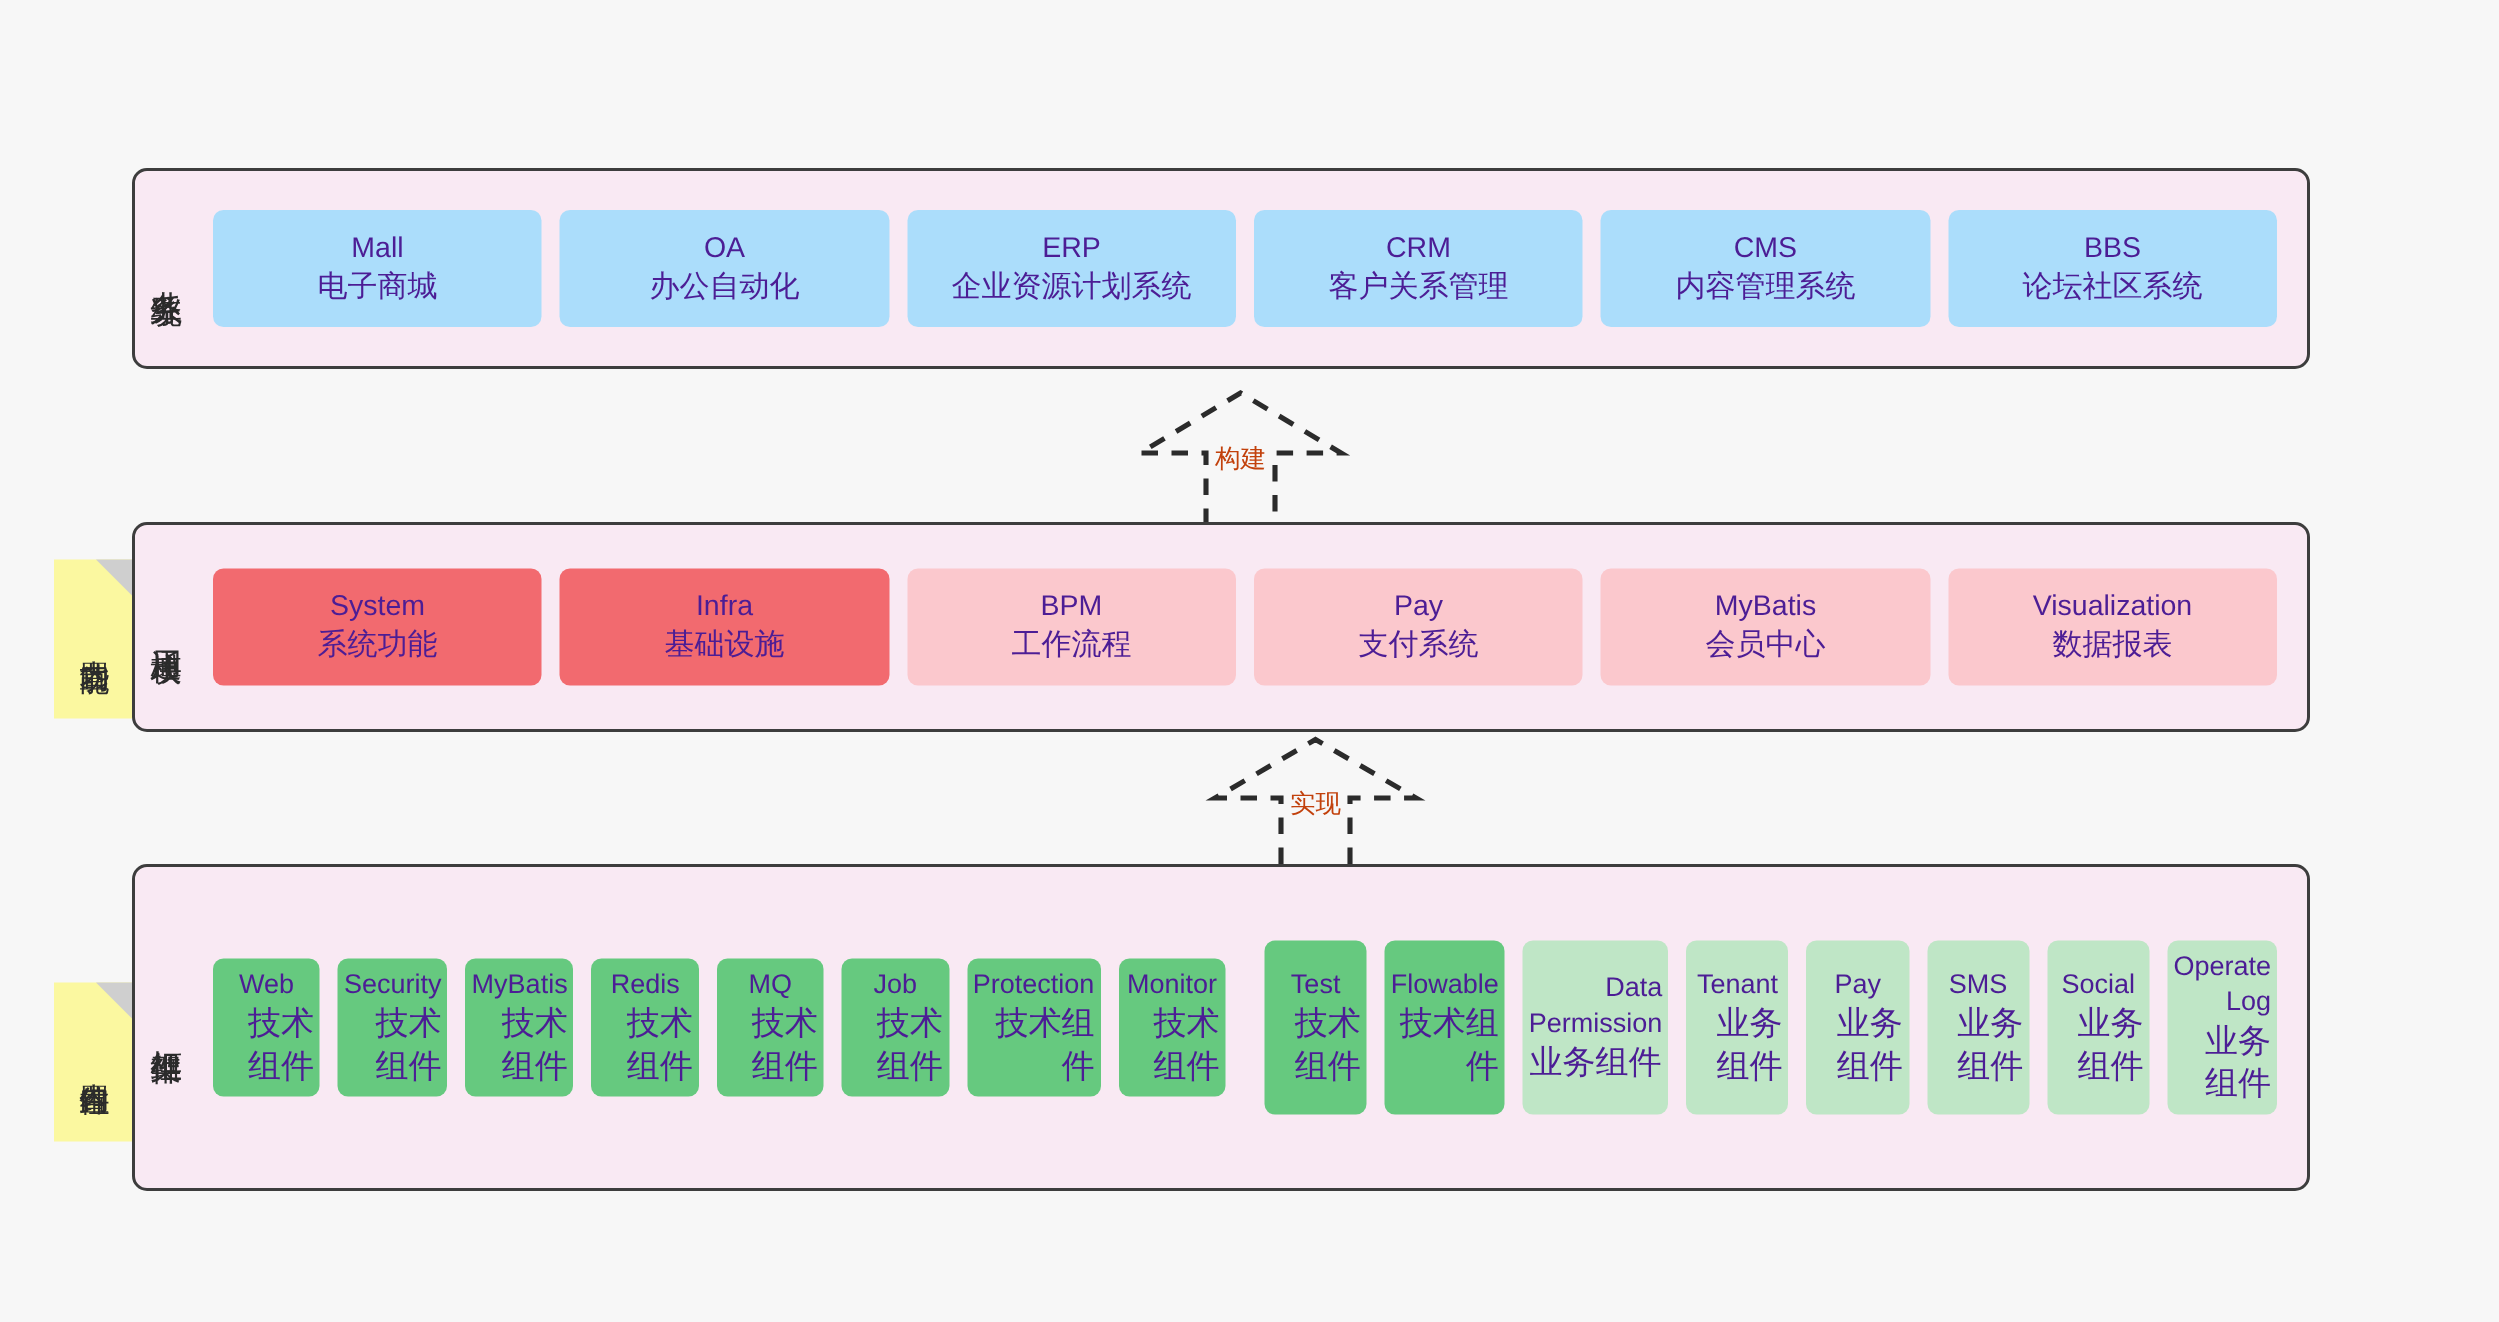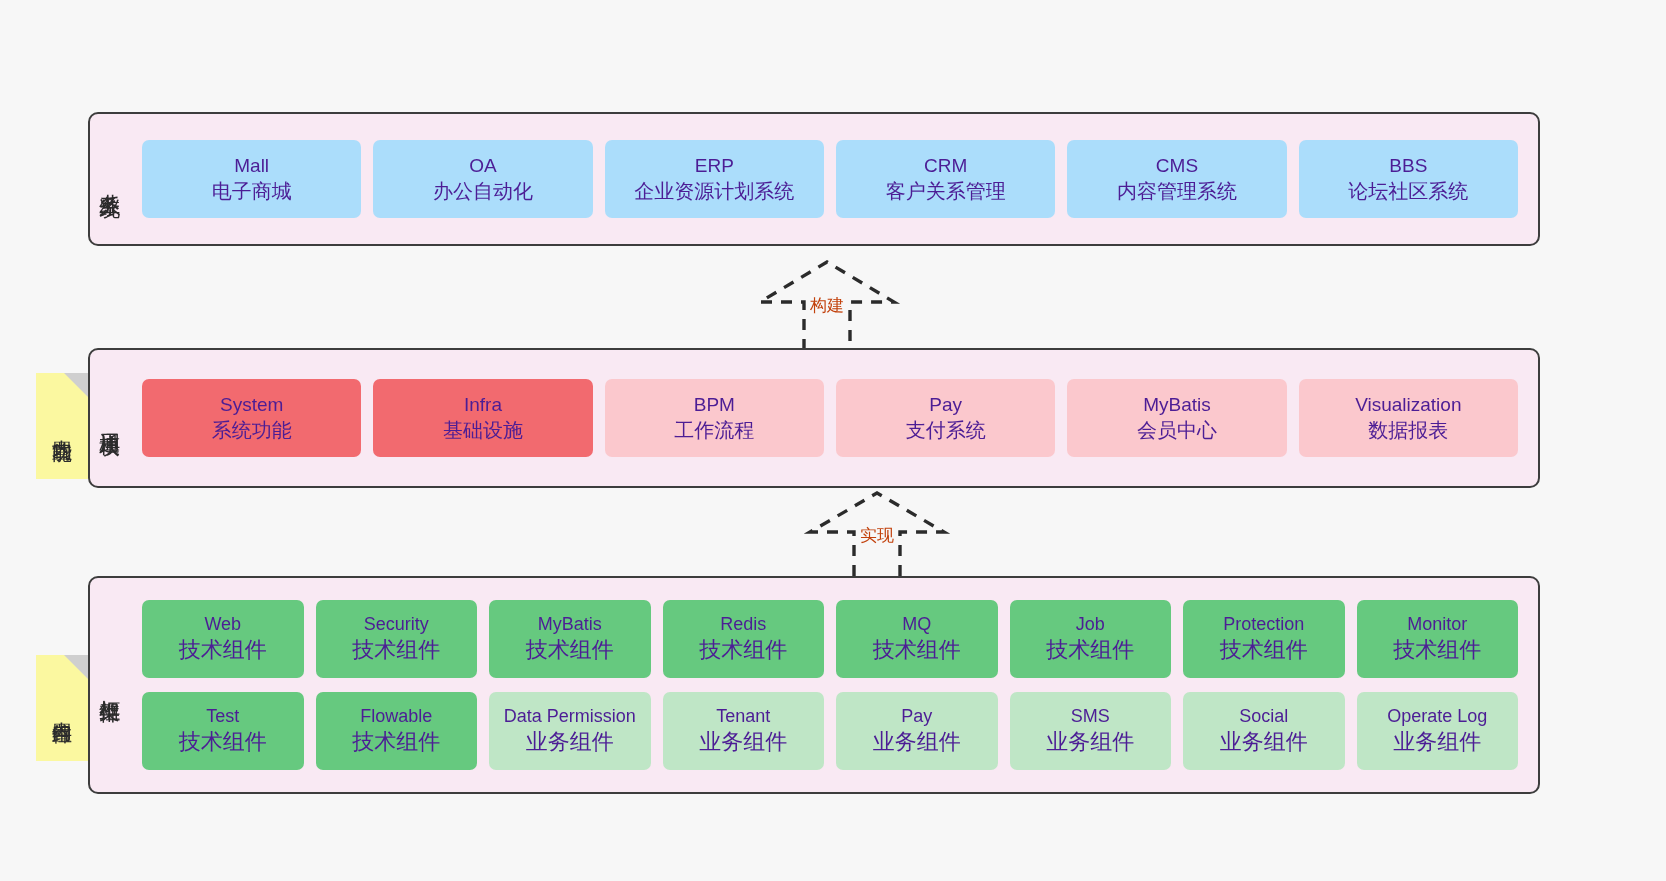--- a/index.html
+++ b/index.html
@@ -45,21 +45,21 @@
 
   .layer-body {
     flex: 1 1 auto;
     display: flex;
     align-items: center;
     padding: 0 14px 0 6px;
     gap: 0;
   }
 
   .layer-body.two-rows {
-    flex-direction: column;
+    flex-direction: row;
     justify-content: center;
     gap: 14px;
     padding: 14px 14px 14px 6px;
   }
 
   .row {
     display: flex;
     width: 100%;
     gap: 0;
   }

